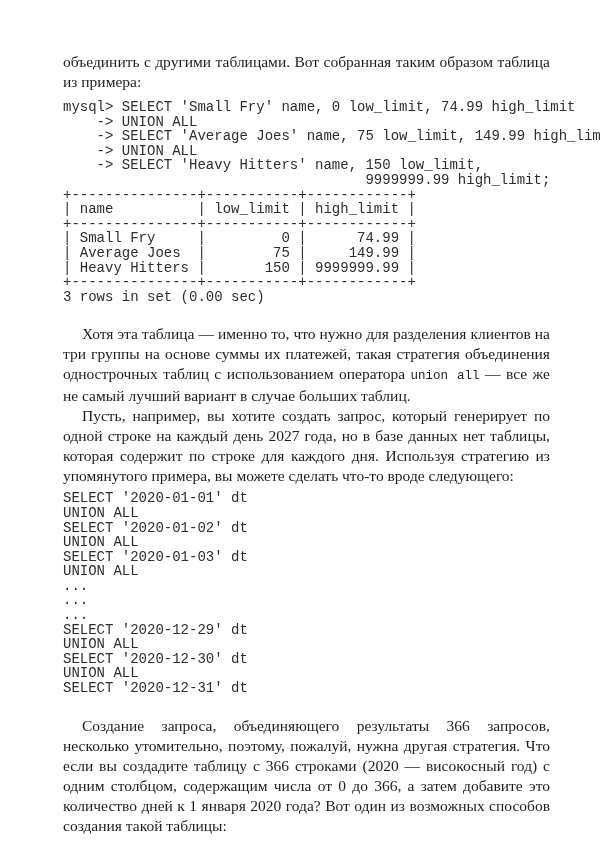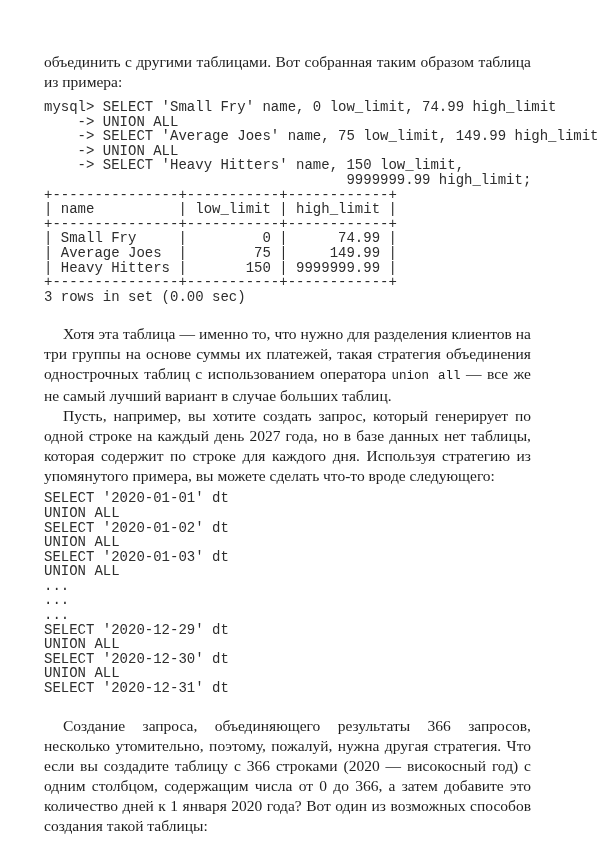--- a/index.html
+++ b/index.html
@@ -6,21 +6,21 @@
   html, body { margin: 0; padding: 0; background: #ffffff; }
   .page {
     position: relative;
     width: 600px;
     height: 862px;
     background: #ffffff;
     overflow: hidden;
   }
   .content {
     position: absolute;
-    left: 44px;
+    left: 63px;
     top: 52px;
     width: 487px;
   }
   .body-para {
     margin: 0;
     font-family: "Liberation Serif", serif;
     font-size: 15.5px;
     line-height: 20px;
     color: #1d1d1d;
     text-align: justify;

